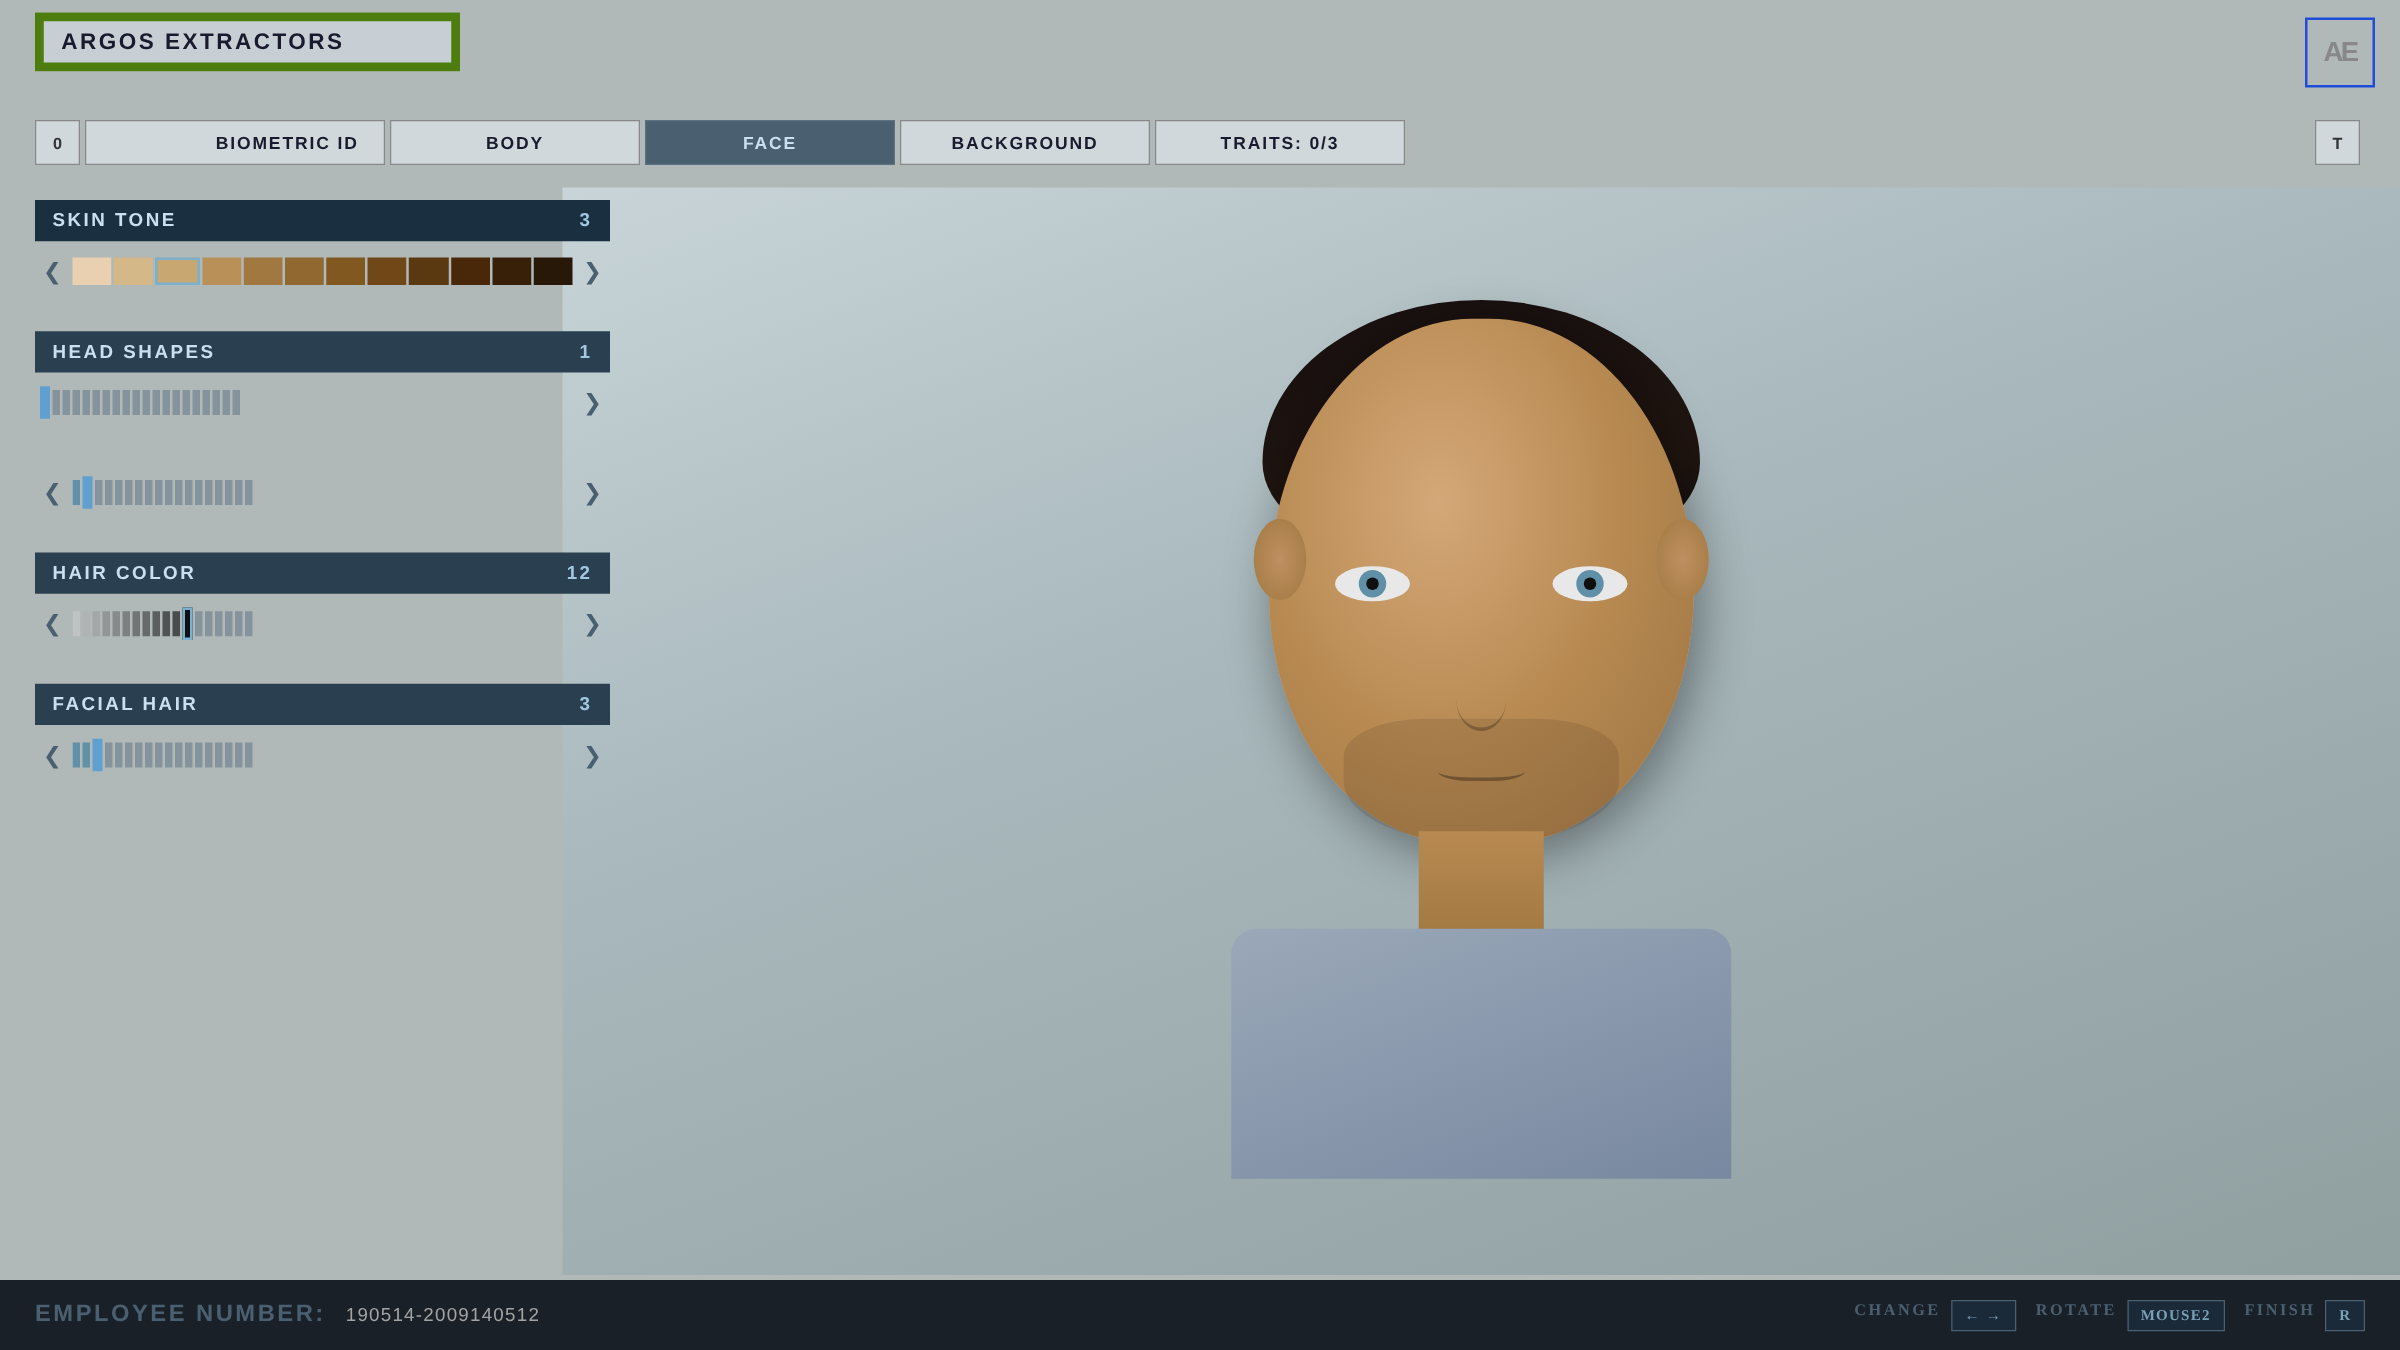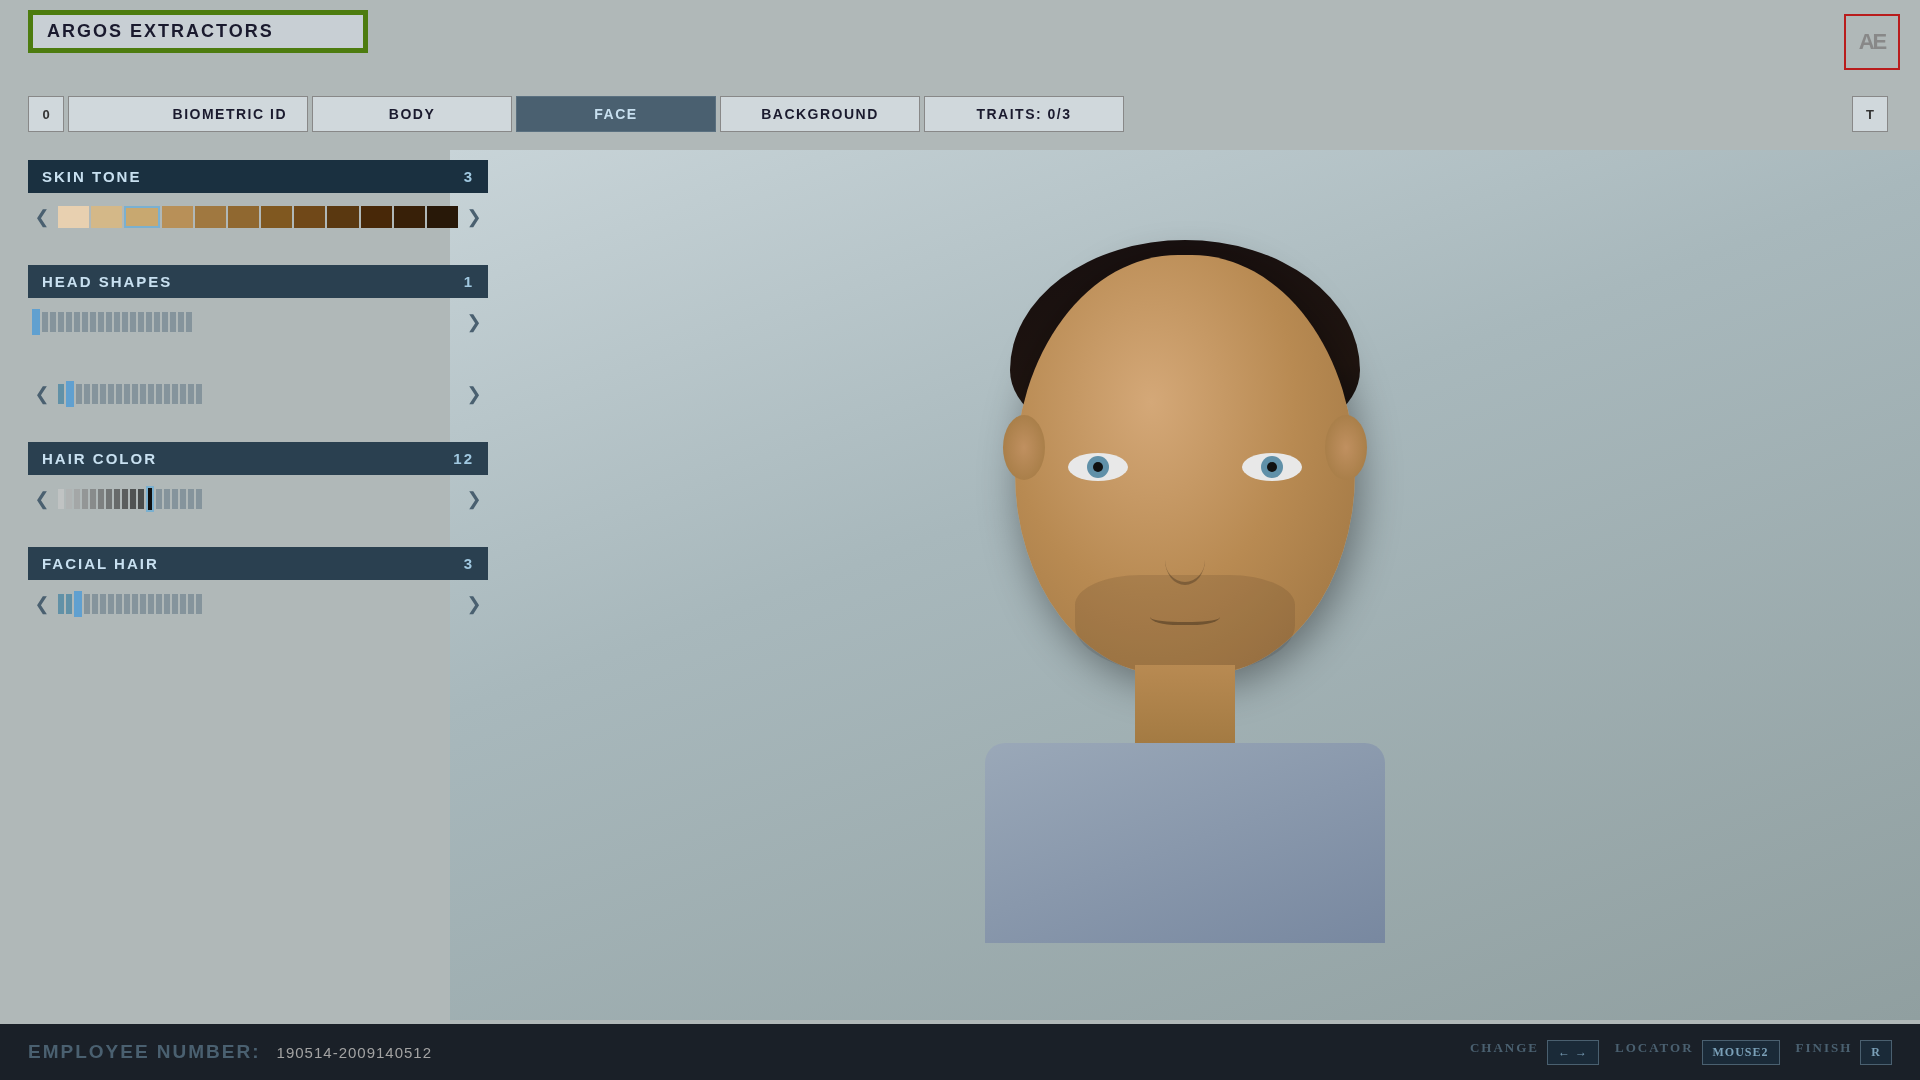--- a/index.html
+++ b/index.html
@@ -31,41 +31,41 @@
       flex-direction: column;
     }
 
     .app-title {
       background: #c8cfd4;
       color: #1a1a2e;
       font-size: 18px;
       font-weight: bold;
       letter-spacing: 2px;
       padding: 6px 14px;
-      border: 5px solid #4d7c0f;
+      border: 7px solid #4d7c0f;
       width: 340px;
     }
 
     .record-locator {
       background: #3a4a5a;
       color: #7aa0b8;
       font-size: 13px;
       letter-spacing: 2px;
       padding: 5px 14px;
       width: 340px;
       border: 1px solid #555;
     }
 
     .ae-logo {
       position: absolute;
       top: 14px;
       right: 20px;
       width: 56px;
       height: 56px;
-      border: 2px solid #b91c1c;
+      border: 2px solid #1d4ed8;
       display: flex;
       align-items: center;
       justify-content: center;
       color: #888;
       font-size: 22px;
       font-weight: bold;
       letter-spacing: -2px;
     }
 
     
@@ -664,21 +664,21 @@
 <div class="status-bar">
   <span class="employee-label">EMPLOYEE NUMBER:</span>
   <span class="employee-number">190514-2009140512</span>
 
   <div class="status-right">
     <div class="status-action">
       <span class="status-action-label">CHANGE</span>
       <div class="key-badge">← →</div>
     </div>
     <div class="status-action">
-      <span class="status-action-label">LOCATOR</span>
+      <span class="status-action-label">ROTATE</span>
       <div class="key-badge">MOUSE2</div>
     </div>
     <div class="status-action">
       <span class="status-action-label">FINISH</span>
       <div class="key-badge">R</div>
     </div>
   </div>
 </div>
 
 </body></html>

